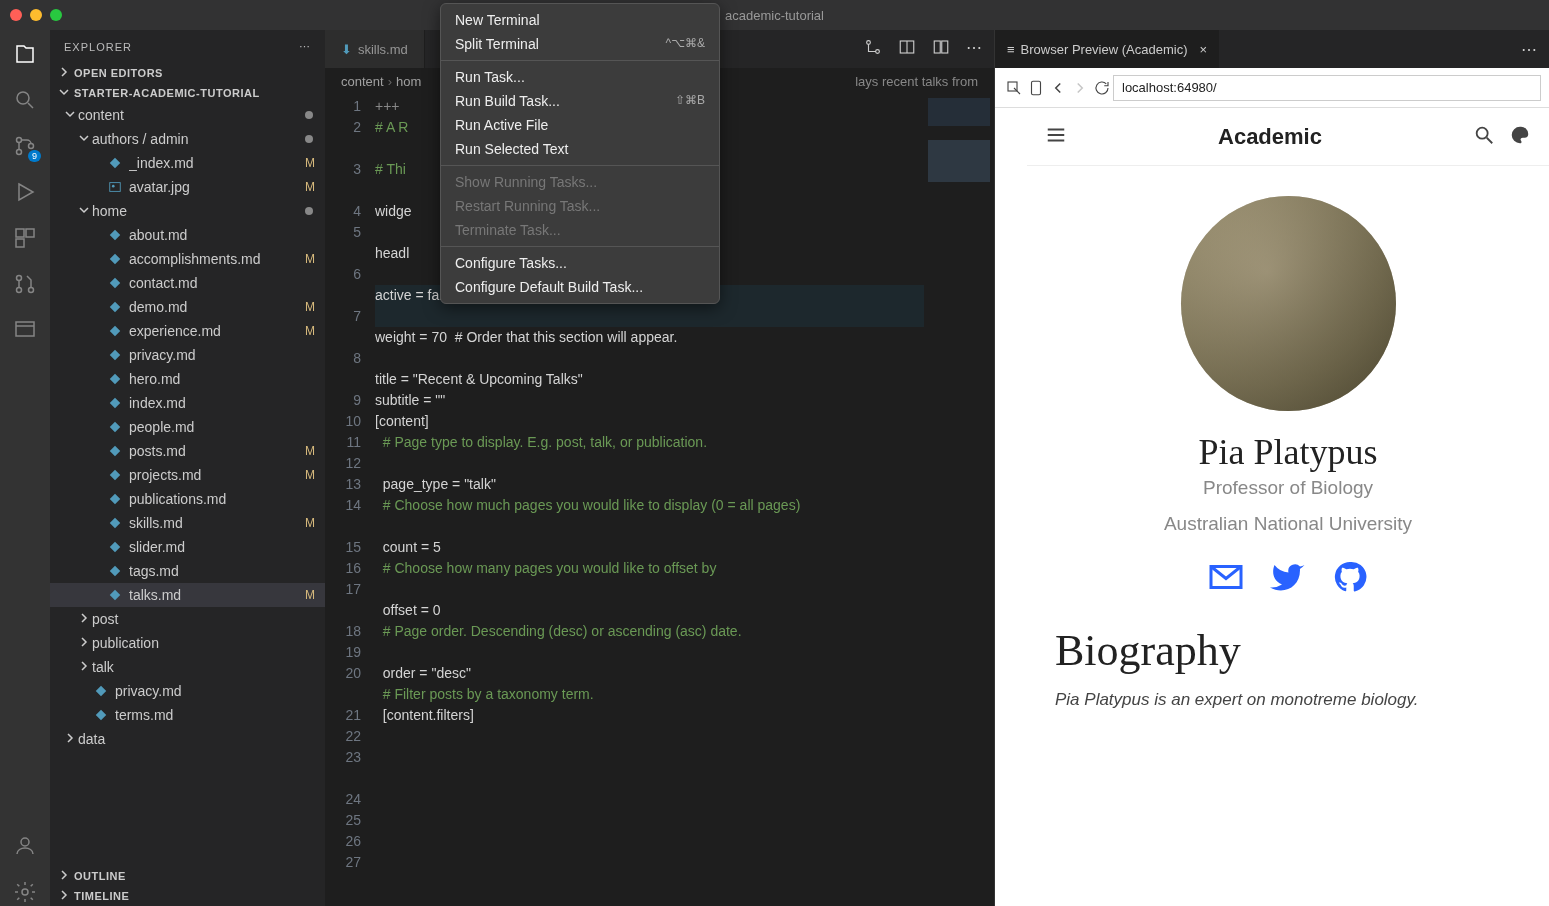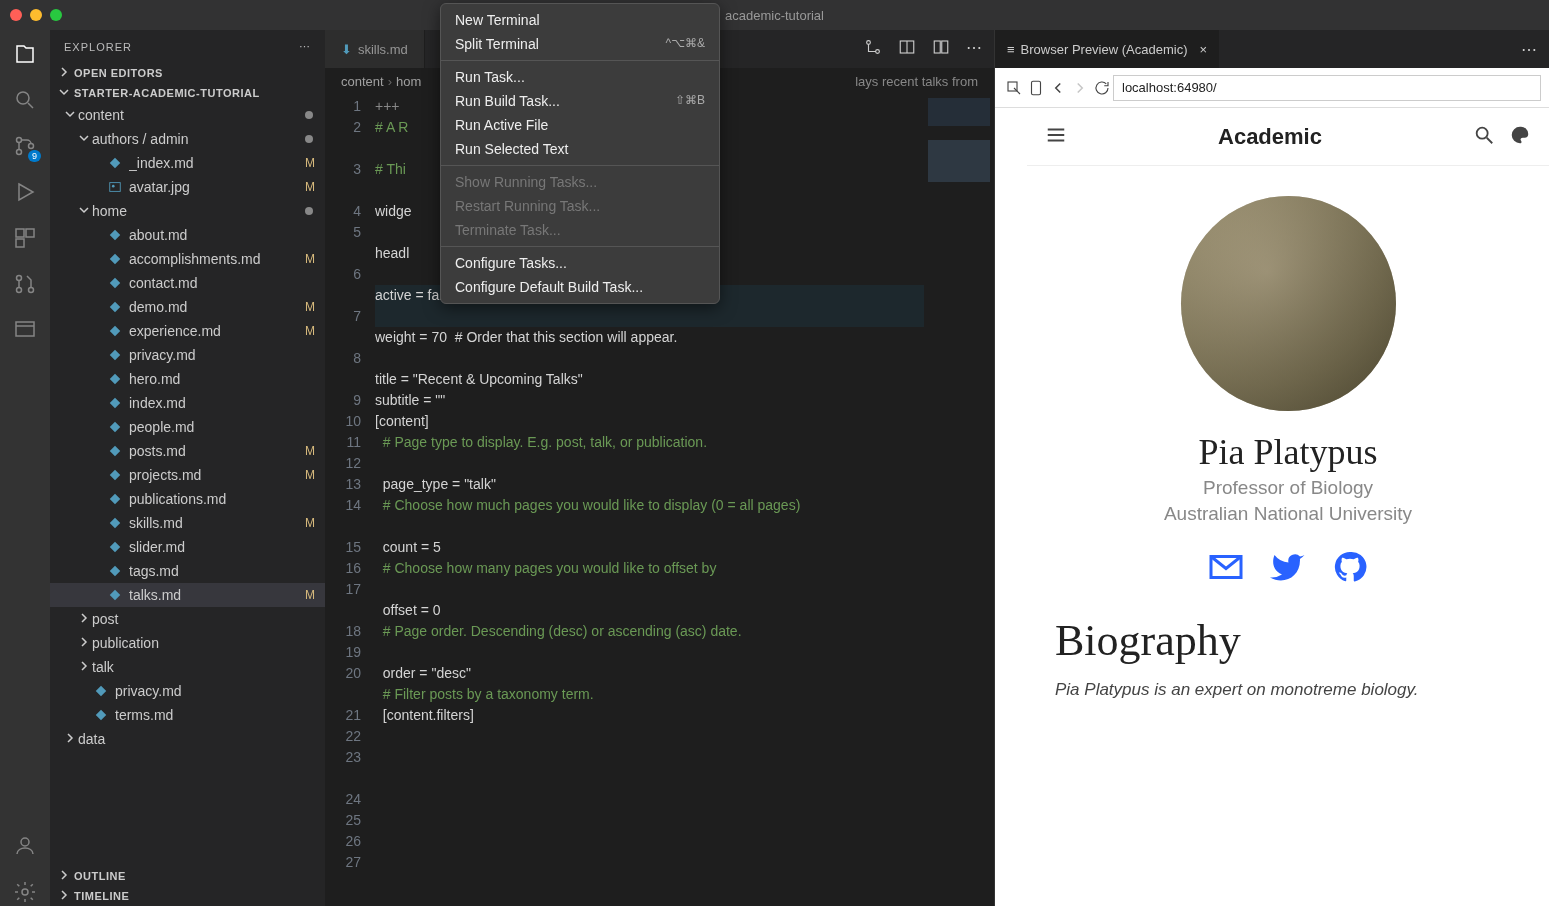--- a/index.html
+++ b/index.html
@@ -62,21 +62,21 @@
 .pt-icon { width: 22px; height: 22px; color: #444; display: flex; align-items: center; justify-content: center; cursor: pointer; }
 .url-bar { flex: 1; border: 1px solid #ccc; height: 26px; padding: 0 8px; font-size: 13px; color: #222; display: flex; align-items: center;}
 .preview-content { flex: 1; background: #fff; overflow: auto; padding-left: 32px; }
 .site-header { height: 58px; display: flex; align-items: center; justify-content: space-between; padding: 0 18px; border-bottom: 1px solid #eee; }
 .site-header .sh-title { font-weight: 600; font-size: 22px; color: #222; flex: 1; text-align: center;}
 .sh-icon { color: #444; cursor: pointer; }
 .profile { display: flex; flex-direction: column; align-items: center; padding: 30px 20px 10px; }
 .avatar-circle { width: 215px; height: 215px; border-radius: 50%; background: radial-gradient(circle at 40% 35%, #b5a88a, #7d7354 60%, #4e4830); margin-bottom: 20px; position: relative; overflow: hidden;}
 .avatar-circle::after{content:"";position:absolute;inset:0;background:linear-gradient(135deg,rgba(180,170,140,0.4),rgba(70,65,45,0.6));}
 .profile-name { font-size: 36px; color: #222; font-weight: 400; margin-bottom: 4px; font-family: Georgia, serif;}
-.profile-role { font-size: 19px; color: #888; margin-bottom: 4px;}
+.profile-role { font-size: 19px; color: #888; margin-bottom: 14px;}
 .profile-org { font-size: 19px; color: #888; margin-bottom: 24px;}
 .social { display: flex; gap: 26px; }
 .social .s-icon { color: #2962ff; width: 36px; height: 36px; }
 .bio { padding: 20px 28px; }
 .bio h1 { font-size: 44px; color: #222; font-weight: 400; margin-bottom: 14px; font-family: Georgia, serif;}
 .bio p { font-size: 17px; color: #444; font-style: italic; }
 
 
 .menu { position: absolute; top: 3px; left: 440px; width: 280px; background: #3c3c3c; border: 1px solid #555; border-radius: 6px; padding: 4px 0; box-shadow: 0 4px 16px rgba(0,0,0,0.5); z-index: 100; font-size: 14px;}
 .menu-item { padding: 4px 14px; display: flex; justify-content: space-between; color: #eee; cursor: pointer; }

